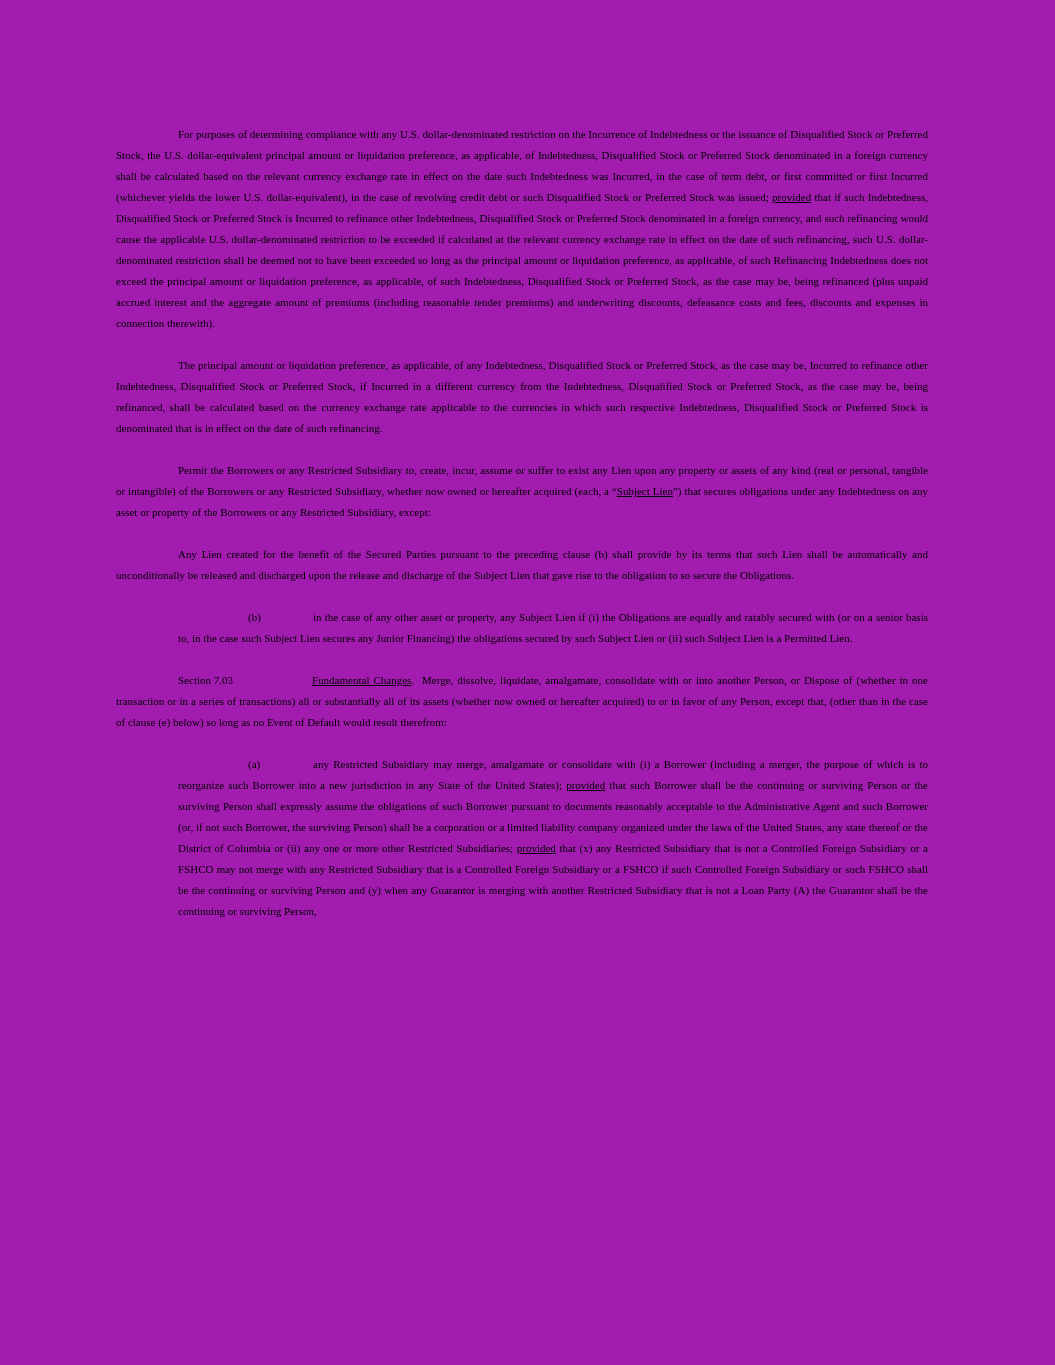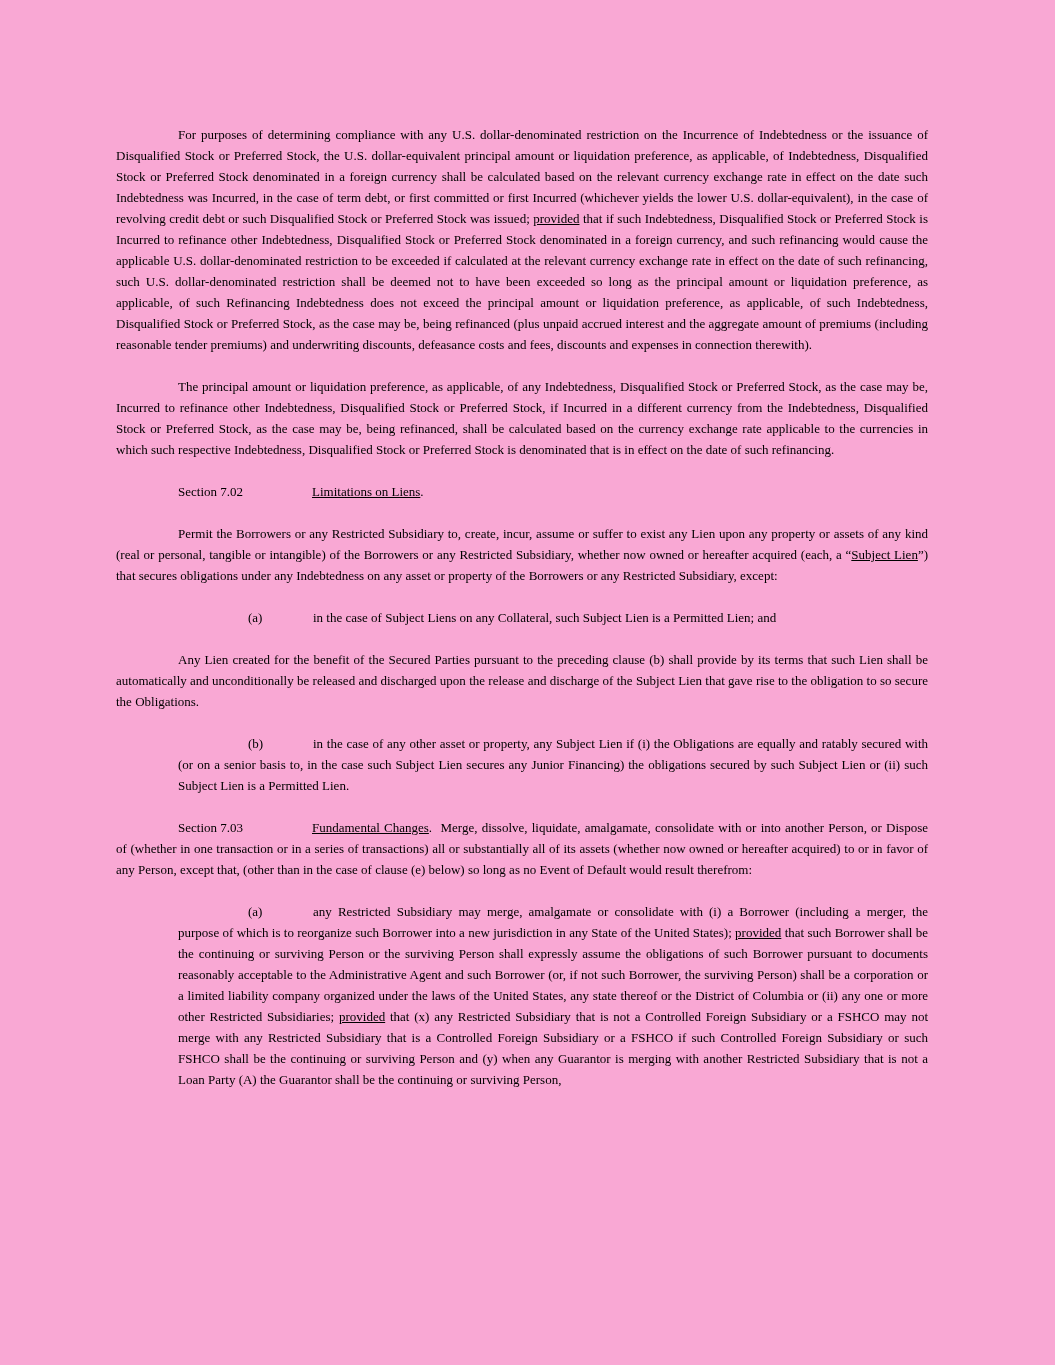--- a/index.html
+++ b/index.html
@@ -2,24 +2,24 @@
 <html><head>
 <meta charset="utf-8">
 <style>
   * { margin: 0; padding: 0; box-sizing: border-box; }
   html, body { background: #ffffff; }
   .page {
     position: relative;
     width: 1055px;
     height: 1365px;
     margin: 0 auto;
-    background: #f9a8d4;
+    background: #a21caf;
     color: #000000;
     font-family: "Liberation Serif", "DejaVu Serif", serif;
-    font-size: 13px;
+    font-size: 11px;
     line-height: 21px;
     padding: 124px 127px 0 116px;
     overflow: hidden;
   }
   .doc-body { width: 100%; }
   .para {
     text-align: justify;
     margin: 0 0 21px 0;
   }
   .para.body, .para.section { text-indent: 62px; }
@@ -33,21 +33,19 @@
   .clause-label { width: 65px; }
   .u { text-decoration: underline; }
 </style>
 </head>
 <body>
 
 <div class="page">
   <div class="doc-body">
       <p class="para body"><span>For purposes of determining compliance with any U.S. dollar-denominated restriction on the Incurrence of Indebtedness or the issuance of Disqualified Stock or Preferred Stock, the U.S. dollar-equivalent principal amount or liquidation preference, as applicable, of Indebtedness, Disqualified Stock or Preferred Stock denominated in a foreign currency shall be calculated based on the relevant currency exchange rate in effect on the date such Indebtedness was Incurred, in the case of term debt, or first committed or first Incurred (whichever yields the lower U.S. dollar-equivalent), in the case of revolving credit debt or such Disqualified Stock or Preferred Stock was issued; </span><span class="u">provided</span><span> that if such Indebtedness, Disqualified Stock or Preferred Stock is Incurred to refinance other Indebtedness, Disqualified Stock or Preferred Stock denominated in a foreign currency, and such refinancing would cause the applicable U.S. dollar-denominated restriction to be exceeded if calculated at the relevant currency exchange rate in effect on the date of such refinancing, such U.S. dollar-denominated restriction shall be deemed not to have been exceeded so long as the principal amount or liquidation preference, as applicable, of such Refinancing Indebtedness does not exceed the principal amount or liquidation preference, as applicable, of such Indebtedness, Disqualified Stock or Preferred Stock, as the case may be, being refinanced (plus unpaid accrued interest and the aggregate amount of premiums (including reasonable tender premiums) and underwriting discounts, defeasance costs and fees, discounts and expenses in connection therewith).</span></p>
       <p class="para body"><span>The principal amount or liquidation preference, as applicable, of any Indebtedness, Disqualified Stock or Preferred Stock, as the case may be, Incurred to refinance other Indebtedness, Disqualified Stock or Preferred Stock, if Incurred in a different currency from the Indebtedness, Disqualified Stock or Preferred Stock, as the case may be, being refinanced, shall be calculated based on the currency exchange rate applicable to the currencies in which such respective Indebtedness, Disqualified Stock or Preferred Stock is denominated that is in effect on the date of such refinancing.</span></p>
-      <p class="para section"><span class="label section-label">Section 7.02</span><span class="u">Limitations on Liens</span><span>.</span></p>
       <p class="para body"><span>Permit the Borrowers or any Restricted Subsidiary to, create, incur, assume or suffer to exist any Lien upon any property or assets of any kind (real or personal, tangible or intangible) of the Borrowers or any Restricted Subsidiary, whether now owned or hereafter acquired (each, a “</span><span class="u">Subject Lien</span><span>”) that secures obligations under any Indebtedness on any asset or property of the Borrowers or any Restricted Subsidiary, except:</span></p>
-      <p class="para clause"><span class="label clause-label">(a)</span><span>in the case of Subject Liens on any Collateral, such Subject Lien is a Permitted Lien; and</span></p>
       <p class="para body"><span>Any Lien created for the benefit of the Secured Parties pursuant to the preceding clause (b) shall provide by its terms that such Lien shall be automatically and unconditionally be released and discharged upon the release and discharge of the Subject Lien that gave rise to the obligation to so secure the Obligations.</span></p>
       <p class="para clause"><span class="label clause-label">(b)</span><span>in the case of any other asset or property, any Subject Lien if (i) the Obligations are equally and ratably secured with (or on a senior basis to, in the case such Subject Lien secures any Junior Financing) the obligations secured by such Subject Lien or (ii) such Subject Lien is a Permitted Lien.</span></p>
       <p class="para section"><span class="label section-label">Section 7.03</span><span class="u">Fundamental Changes</span><span>.&nbsp; Merge, dissolve, liquidate, amalgamate, consolidate with or into another Person, or Dispose of (whether in one transaction or in a series of transactions) all or substantially all of its assets (whether now owned or hereafter acquired) to or in favor of any Person, except that, (other than in the case of clause (e) below) so long as no Event of Default would result therefrom:</span></p>
       <p class="para clause"><span class="label clause-label">(a)</span><span>any Restricted Subsidiary may merge, amalgamate or consolidate with (i) a Borrower (including a merger, the purpose of which is to reorganize such Borrower into a new jurisdiction in any State of the United States); </span><span class="u">provided</span><span> that such Borrower shall be the continuing or surviving Person or the surviving Person shall expressly assume the obligations of such Borrower pursuant to documents reasonably acceptable to the Administrative Agent and such Borrower (or, if not such Borrower, the surviving Person) shall be a corporation or a limited liability company organized under the laws of the United States, any state thereof or the District of Columbia or (ii) any one or more other Restricted Subsidiaries; </span><span class="u">provided</span><span> that (x) any Restricted Subsidiary that is not a Controlled Foreign Subsidiary or a FSHCO may not merge with any Restricted Subsidiary that is a Controlled Foreign Subsidiary or a FSHCO if such Controlled Foreign Subsidiary or such FSHCO shall be the continuing or surviving Person and (y) when any Guarantor is merging with another Restricted Subsidiary that is not a Loan Party (A) the Guarantor shall be the continuing or surviving Person,</span></p>
     </div>
 </div>
 
 </body></html>

